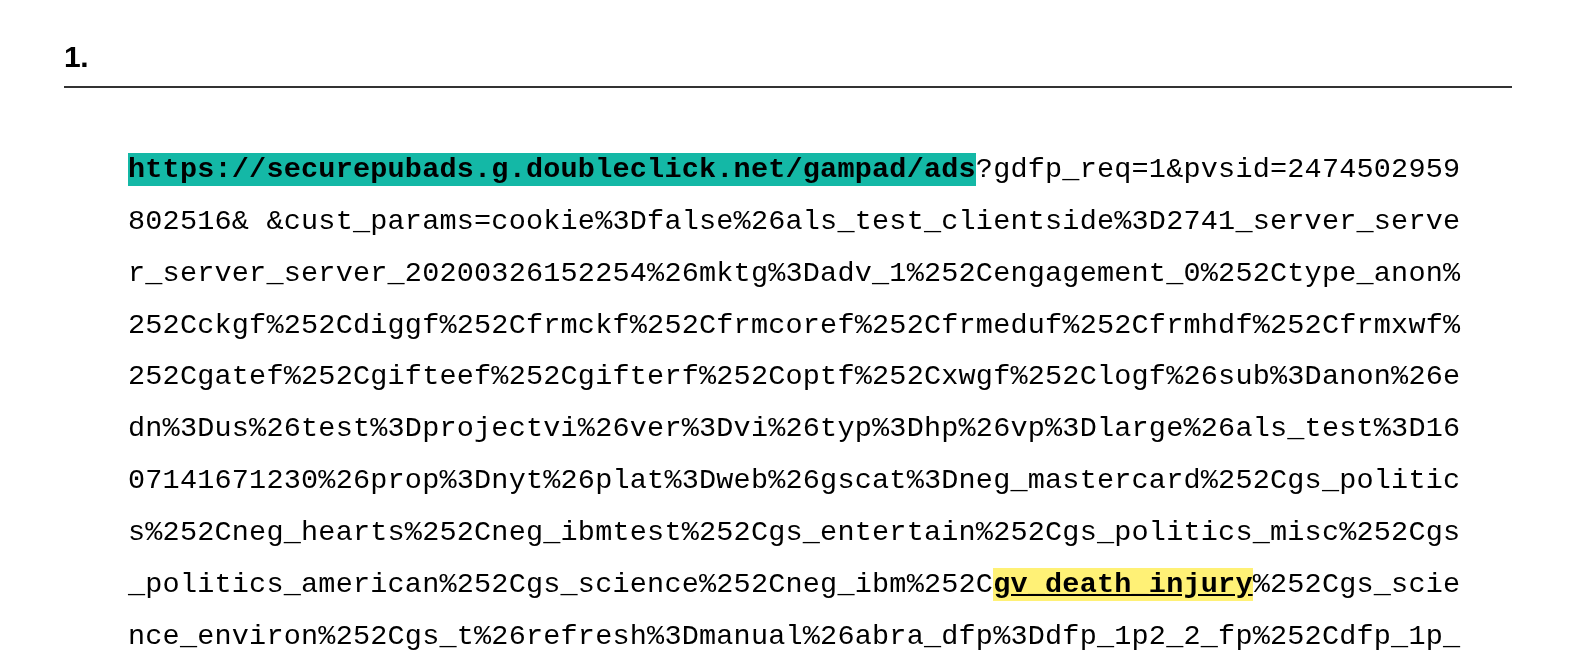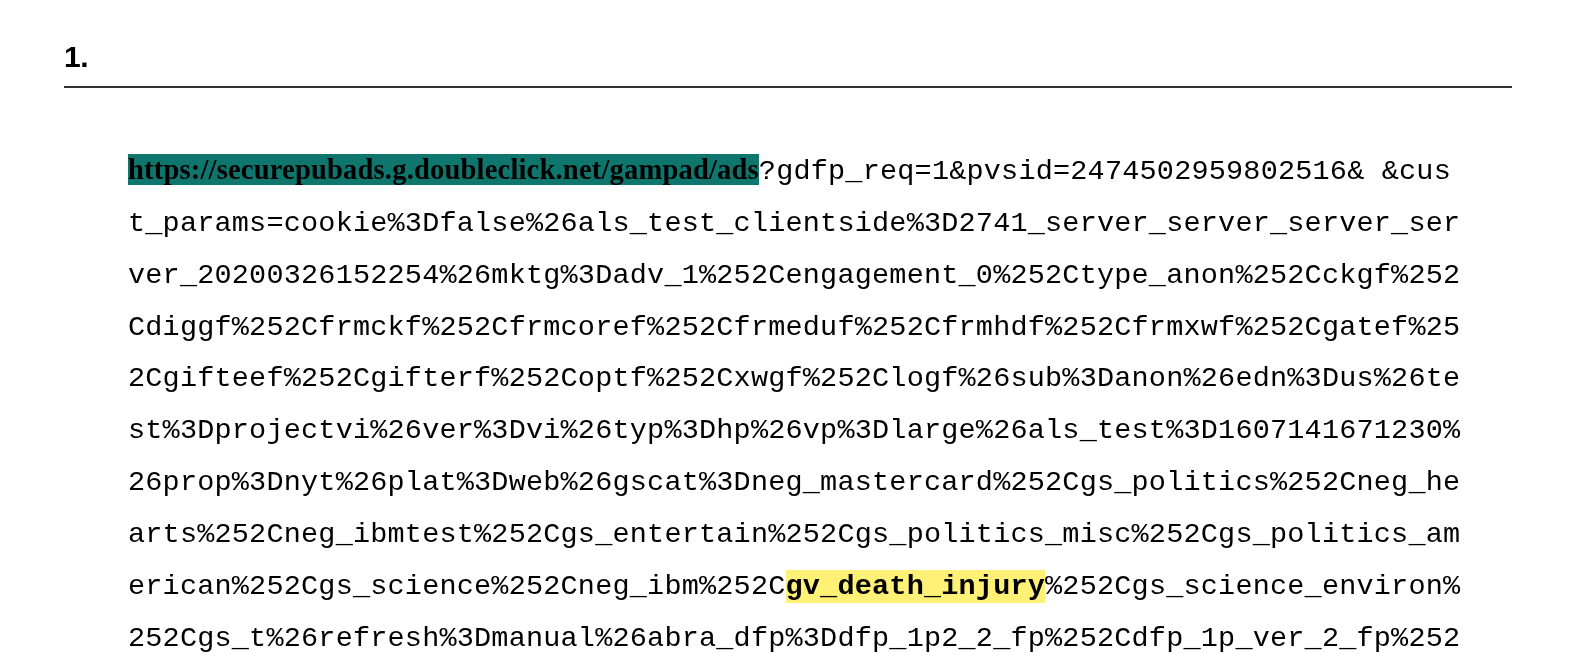--- a/index.html
+++ b/index.html
@@ -44,26 +44,26 @@
     .hl {
       background-color: #FFEB3B;
       background-color: #fef08a;
       background-color: #fef264;
       background-color: #fde047;
       background-color: #FFF176;
       background-color: #fff59d;
       background-color: #fff176;
     }
     .hl-bold {
-      background-color: #0f766e;
+      background-color: #14b8a6;
       font-weight: 700;
-      font-family: Liberation Serif, serif;
     }
     .bold {
       font-weight: 700;
+      text-decoration: underline;
     }
   </style>
 </head>
 <body>
 
 <div class="heading-row">
   <span class="heading-number">1.</span>
 </div>
 <hr class="divider">
 

